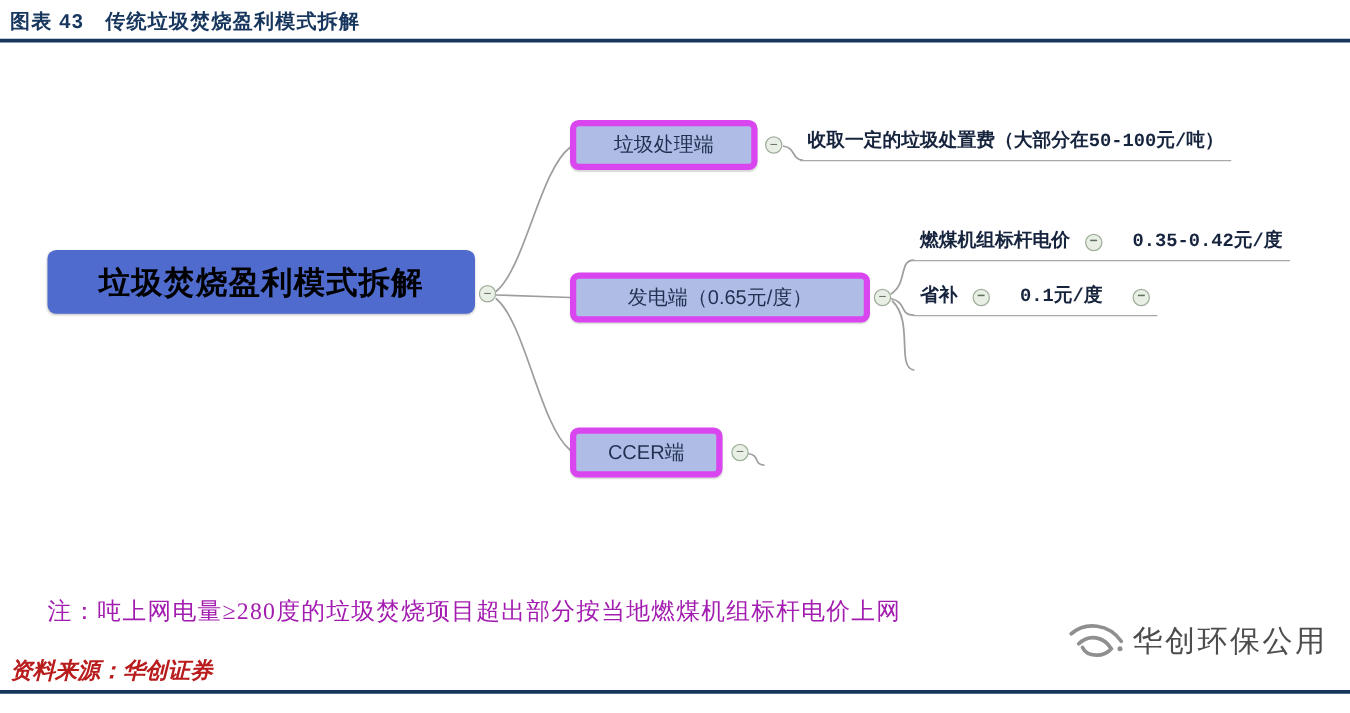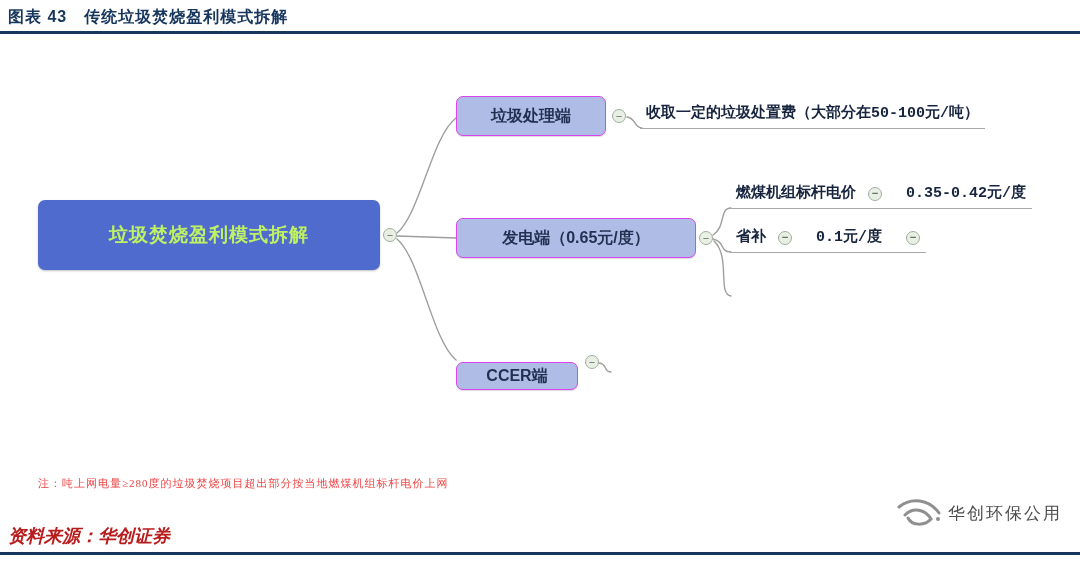--- a/index.html
+++ b/index.html
@@ -9,28 +9,28 @@
   .fig-title { position:absolute; left:8px; top:7px; font-size:16px; font-weight:bold;
                color:#17365D; letter-spacing:1px; white-space:nowrap; }
   .rule { position:absolute; left:0; width:1080px; height:3px; background:#17365D; }
   .rule.top { top:31px; }
   .rule.bottom { top:552px; }
 
   svg.connectors { position:absolute; left:0; top:0; z-index:0; }
 
   .node { position:absolute; display:flex; align-items:center; justify-content:center;
           border-radius:7px; z-index:2; white-space:nowrap; }
-  .root { left:38px; top:200px; width:342px; height:70px; background:#4F6BCE;
-          color:#bef264; font-size:19px; font-weight:bold; letter-spacing:1px;
+  .root { left:38px; top:200px; width:342px; height:51px; background:#4F6BCE;
+          color:#000000; font-size:25px; font-weight:bold; letter-spacing:1px;
           box-shadow:0 1px 2px rgba(0,0,0,.25); }
-  .branch { background:#AEBCE6; border:1px solid #d946ef; color:#1F3050;
-            font-weight:bold; font-size:16px; box-shadow:0 1px 1px rgba(0,0,0,.15); }
+  .branch { background:#AEBCE6; border:5px solid #d946ef; color:#1F3050;
+            font-weight:normal; font-size:16px; box-shadow:0 1px 1px rgba(0,0,0,.15); }
   #b-waste { left:456px; top:96px;  width:150px; height:40px; }
   #b-power { left:456px; top:218px; width:240px; height:40px; }
-  #b-ccer  { left:456px; top:342px; width:122px; height:28px;margin-top:20px; }
+  #b-ccer  { left:456px; top:342px; width:122px; height:40px; }
 
   .chip { width:14px; height:14px; border-radius:50%; background:#E9EFE5;
           border:1px solid #9FAF9C; color:#61705F; font-size:11px; line-height:1;
           display:inline-flex; align-items:center; justify-content:center; flex:none; z-index:3; }
   .chip.abs { position:absolute; }
   #c-root { left:383px; top:228px; }
   #c-b1   { left:612px; top:109px; }
   #c-b2   { left:699px; top:231px; }
   #c-b3   { left:585px; top:355px; }
 
@@ -38,26 +38,26 @@
               border-bottom:1.5px solid #A8A8A8; padding:0 6px 4px 6px;
               font-weight:bold; font-size:15px; line-height:20px; color:#17243E; z-index:2;font-family:Liberation Mono, monospace; }
   #leaf-waste { left:640px; top:104px; }
   #row-coal   { left:730px; top:184px;text-align:center; }
   #row-prov   { left:730px; top:228px; }
   #row-nat    { left:730px; top:272px; }
   #leaf-ccer  { left:608px; top:348px; }
   .ml12 { margin-left:12px; } .ml20 { margin-left:20px; } .ml24 { margin-left:24px; }
 
   .note { position:absolute; left:38px; top:476px; font-family:"Liberation Serif", serif;
-          font-size:11px; color:#ef4444; letter-spacing:1px; }
+          font-size:19px; color:#a21caf; letter-spacing:1px; }
   .source { position:absolute; left:8px; top:524px; font-family:"Liberation Serif", serif;
             font-style:italic; font-weight:bold; font-size:18px; color:#b91c1c; }
 
   .logo { position:absolute; right:18px; top:496px; display:flex; align-items:center; gap:6px; }
-  .logo-text { font-size:17px; color:#4d4d4d; letter-spacing:2px; font-weight:500; }
+  .logo-text { font-size:24px; color:#4d4d4d; letter-spacing:2px; font-weight:500; }
 </style>
 </head>
 <body>
 
 <div class="page">
 
   <div class="fig-title">图表 43　传统垃圾焚烧盈利模式拆解</div>
   <div class="rule top"></div>
 
   <svg class="connectors" width="1080" height="570" viewBox="0 0 1080 570">

